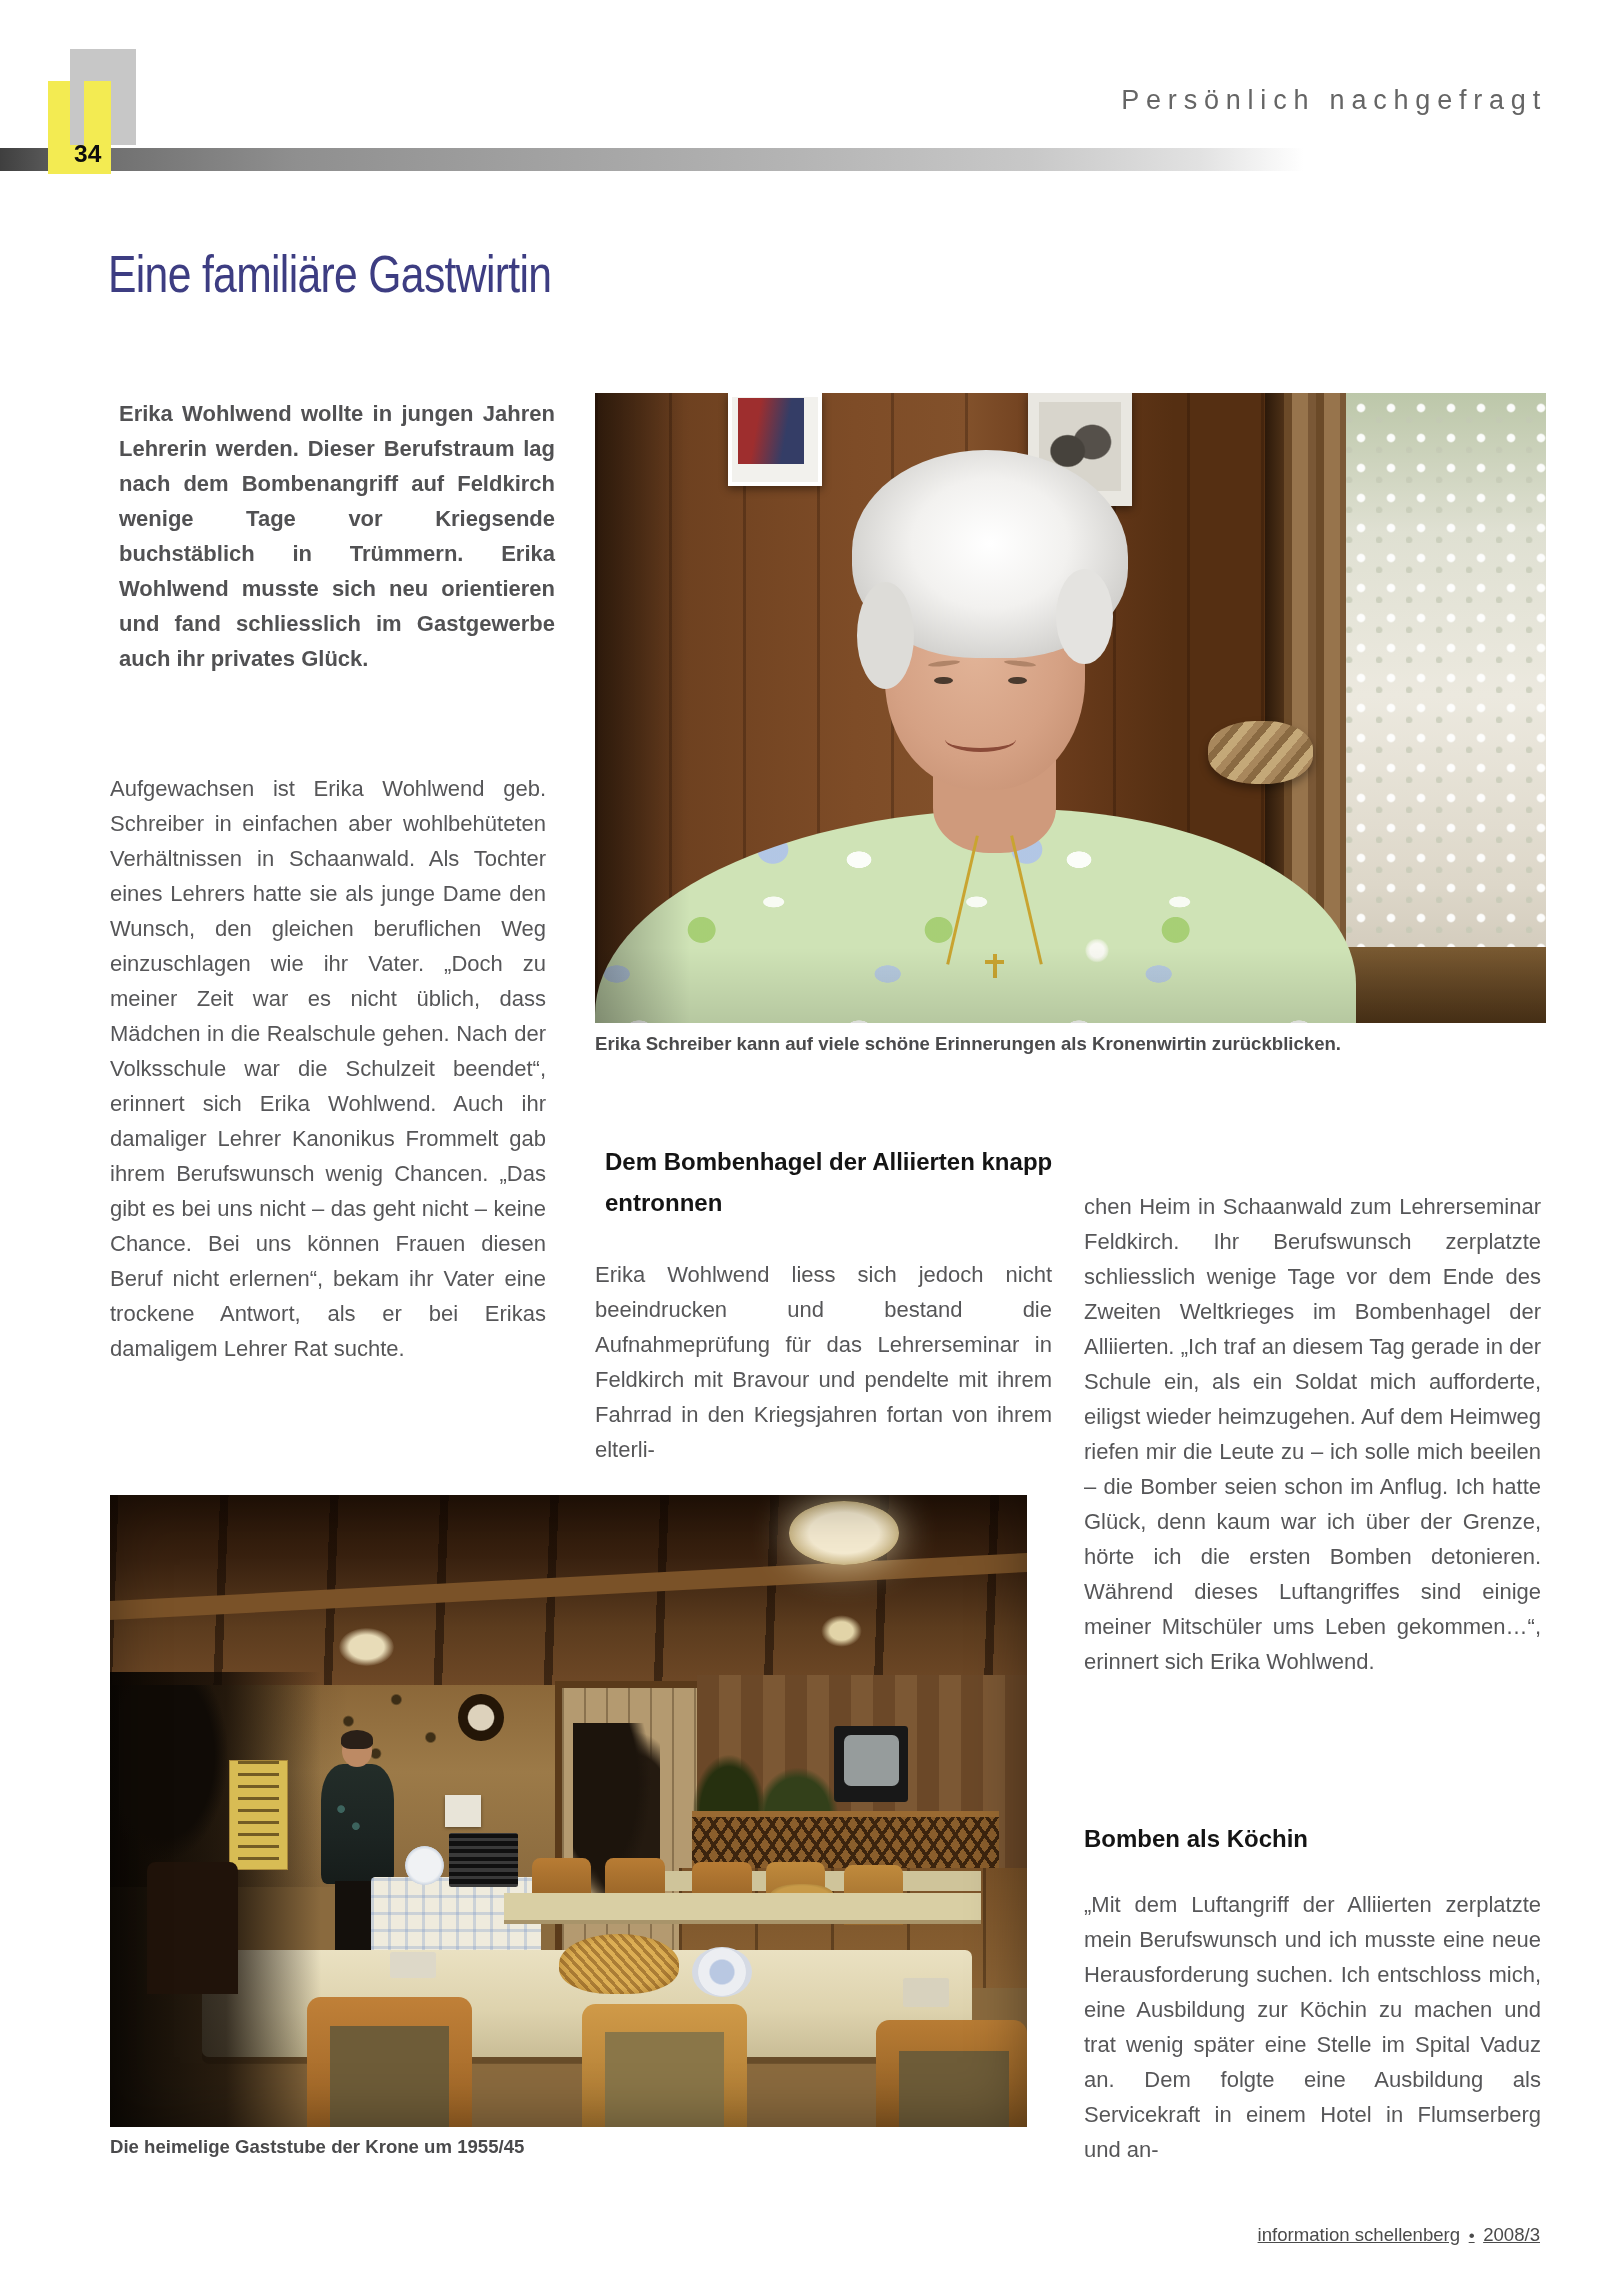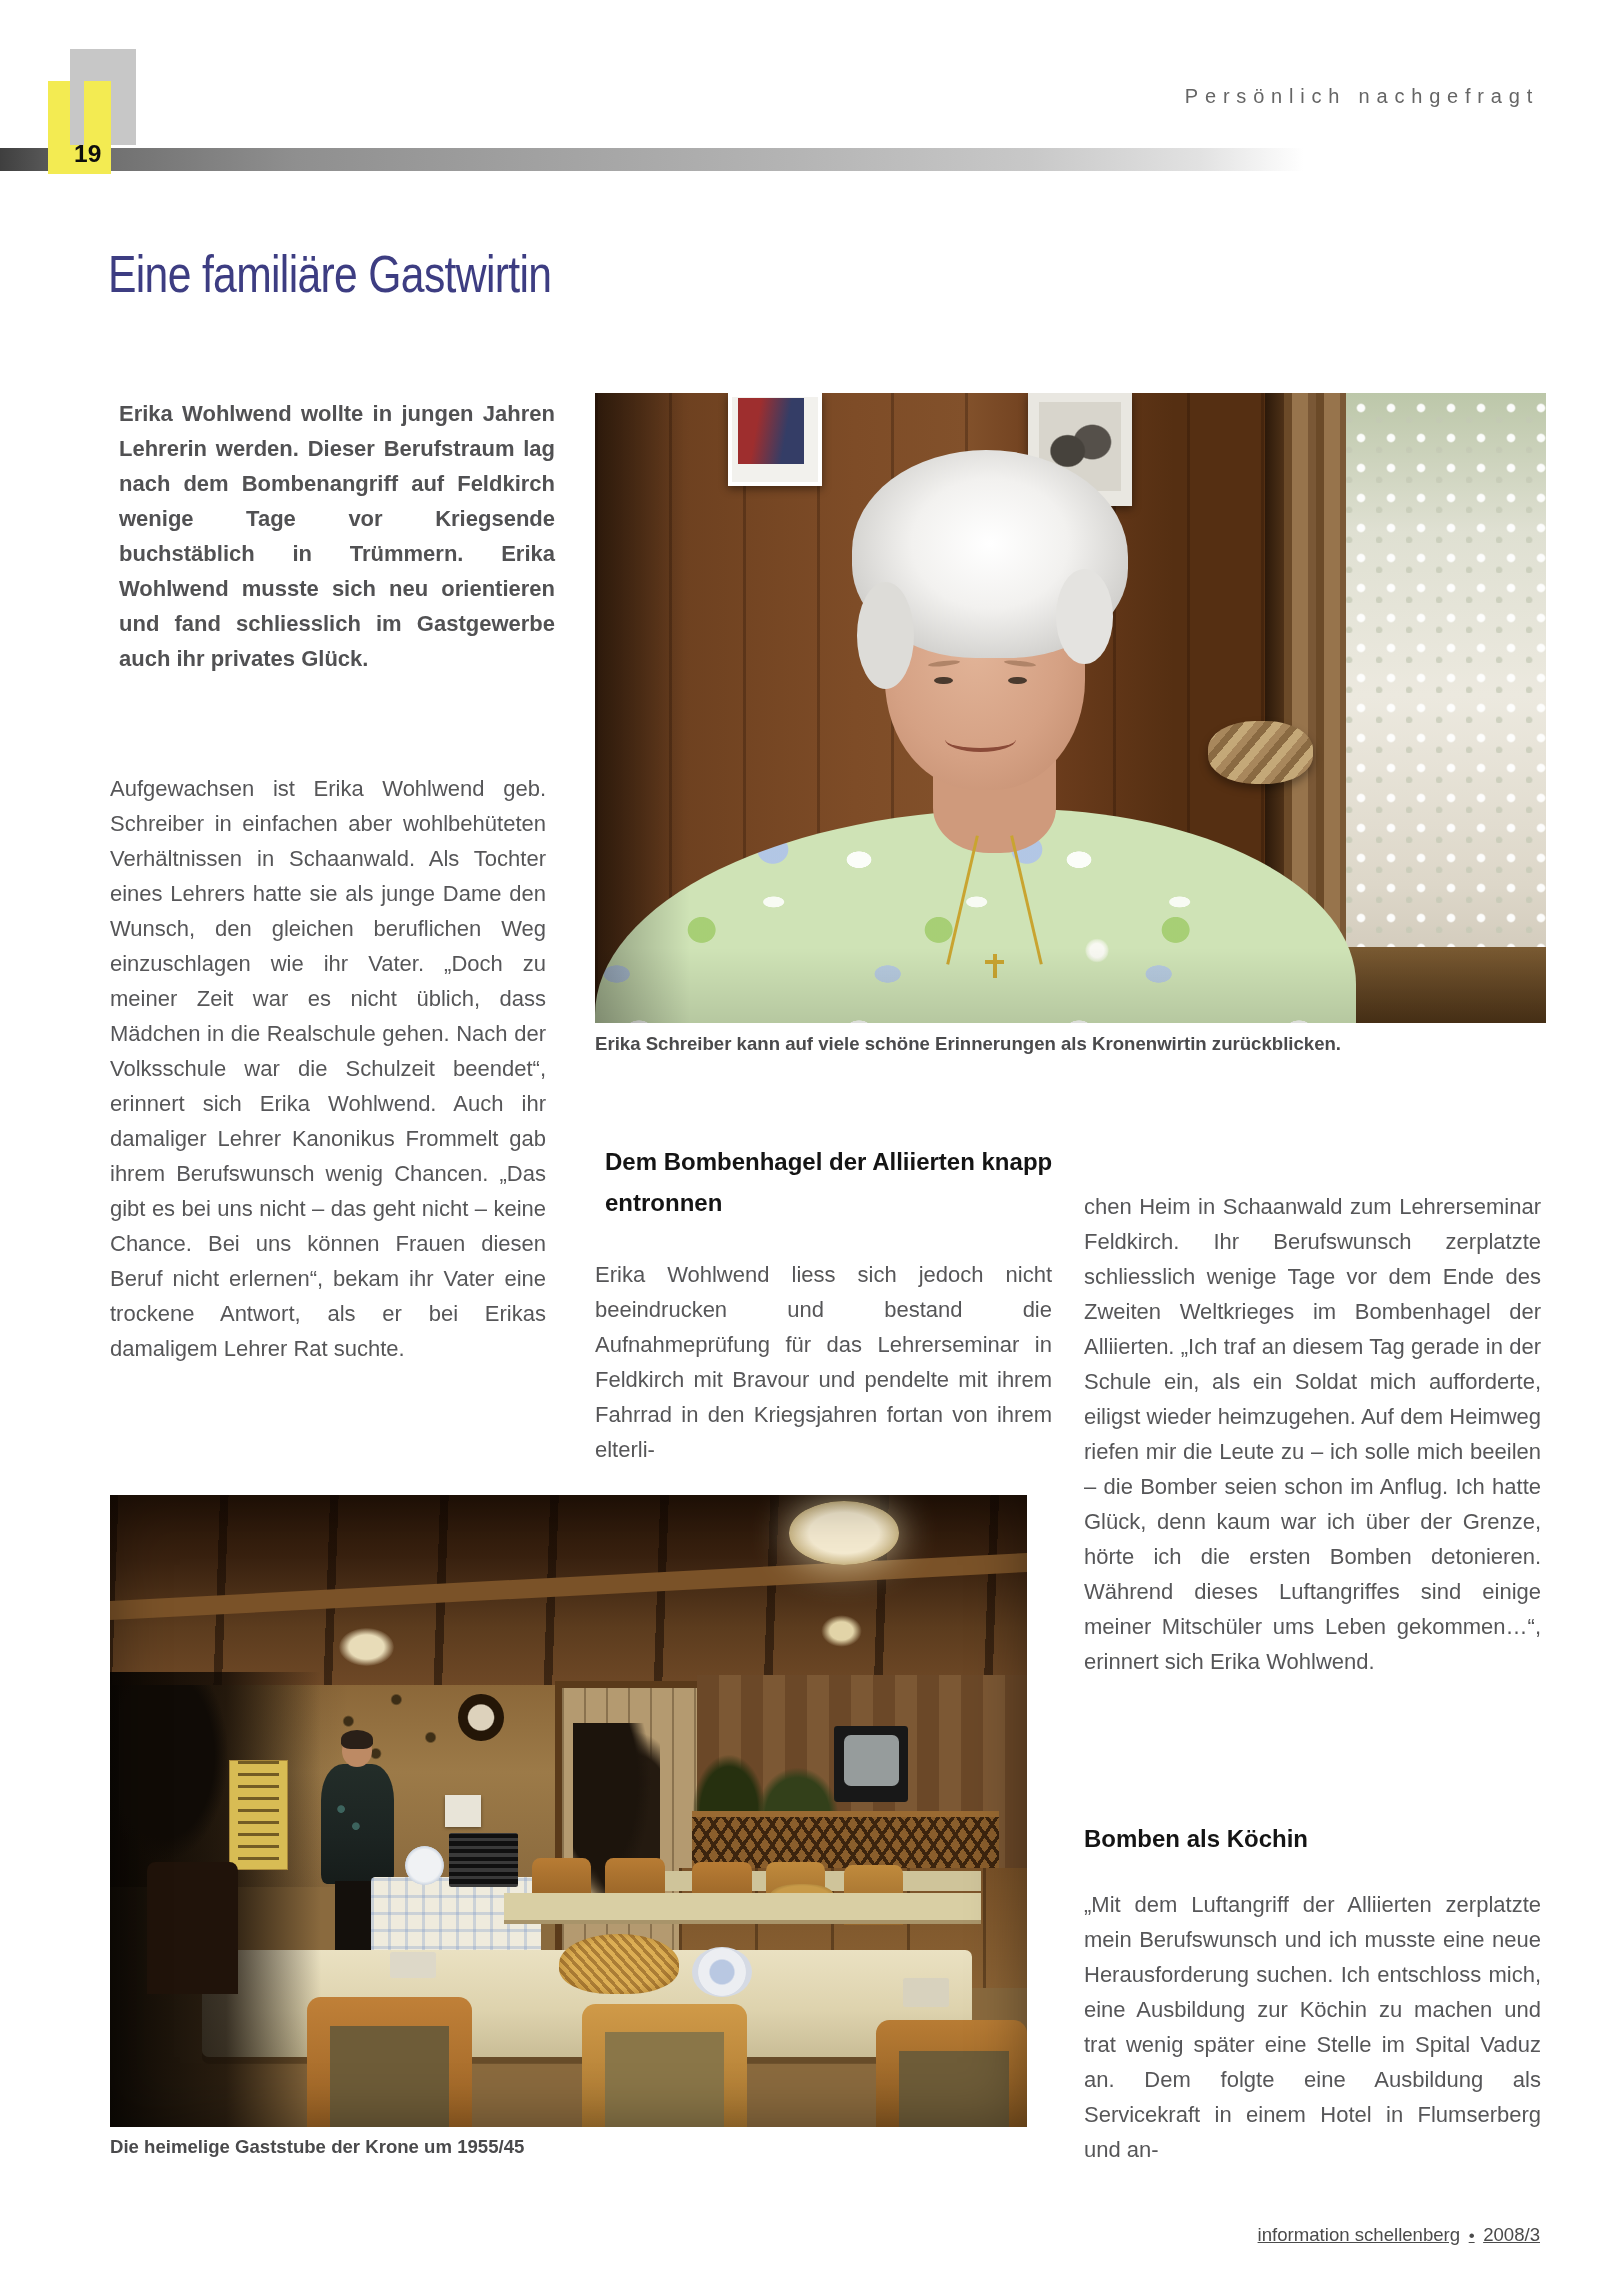--- a/index.html
+++ b/index.html
@@ -8,21 +8,21 @@
   .abs{position:absolute;}
 
   
   .rule-bar{left:0;top:148px;width:1304px;height:23px;z-index:1;
     background:linear-gradient(90deg,#3f3f3f 0px,#555555 42px,#6f6f6f 101px,
       #8f8f8f 296px,#a2a2a2 550px,#b5b5b5 803px,#c8c8c8 1031px,#e2e2e2 1201px,#ffffff 1304px);}
   .logo-gray{left:70px;top:49px;width:66px;height:96px;background:#c7c7c7;z-index:2;}
   .logo-yellow{left:48px;top:81px;width:63px;height:93px;background:#f3eb52;z-index:3;}
   .logo-strip{left:70px;top:81px;width:14.4px;height:64px;background:#c7c7c7;z-index:4;}
   .page-number{left:74px;top:140px;z-index:5;font-size:24.5px;font-weight:700;color:#0d0d0d;}
-  .section-label{right:84px;top:85px;font-size:20px;color:#656565;letter-spacing:6.8px;
+  .section-label{right:76px;top:85px;font-size:27px;color:#656565;letter-spacing:6.8px;
     font-weight:400;z-index:2;margin-left:28px;}
 
   
   .article-title{left:108px;top:244px;font-size:52px;font-weight:300;color:#3d3d82;
     letter-spacing:-0.8px;transform:scaleX(.82);transform-origin:left top;white-space:nowrap;}
 
   
   .bodytext{font-size:22px;line-height:35px;color:#565658;text-align:justify;
     -moz-text-align-last:left;text-align-last:left;}
   .lead{font-weight:700;color:#515153;}
@@ -222,21 +222,21 @@
   .gp-vignette{left:0;top:0;width:100%;height:100%;
     box-shadow:inset 0 0 59px rgba(0,0,0,.4);}
 </style>
 </head>
 <body>
 
 <div class="abs rule-bar"></div>
 <div class="abs logo-gray"></div>
 <div class="abs logo-yellow"></div>
 <div class="abs logo-strip"></div>
-<div class="abs page-number">19</div>
+<div class="abs page-number">34</div>
 <div class="abs section-label">Persönlich nachgefragt</div>
 
 <h1 class="abs article-title" style="margin:0;">Eine familiäre Gastwirtin</h1>
 
 <p class="abs bodytext lead col-left" style="margin:9px;">Erika Wohlwend wollte in jungen Jahren Lehrerin werden. Dieser Berufstraum lag nach dem Bombenangriff auf Feldkirch wenige Tage vor Kriegsende buchstäblich in Trümmern. Erika Wohlwend musste sich neu orientieren und fand schliesslich im Gastgewerbe auch ihr privates Glück.</p>
 <p class="abs bodytext col-left-2" style="margin:0;">Aufgewachsen ist Erika Wohlwend geb. Schreiber in einfachen aber wohlbehüteten Verhältnissen in Schaanwald. Als Tochter eines Lehrers hatte sie als junge Dame den Wunsch, den gleichen beruflichen Weg einzuschlagen wie ihr Vater. „Doch zu meiner Zeit war es nicht üblich, dass Mädchen in die Realschule gehen. Nach der Volksschule war die Schulzeit beendet“, erinnert sich Erika Wohlwend. Auch ihr damaliger Lehrer Kanonikus Frommelt gab ihrem Berufswunsch wenig Chancen. „Das gibt es bei uns nicht – das geht nicht – keine Chance. Bei uns können Frauen diesen Beruf nicht erlernen“, bekam ihr Vater eine trockene Antwort, als er bei Erikas damaligem Lehrer Rat suchte.</p>
 
 <div class="abs photo photo-portrait">
   <div class="tp-wood"></div>
   <div class="tp-frame1"></div>

